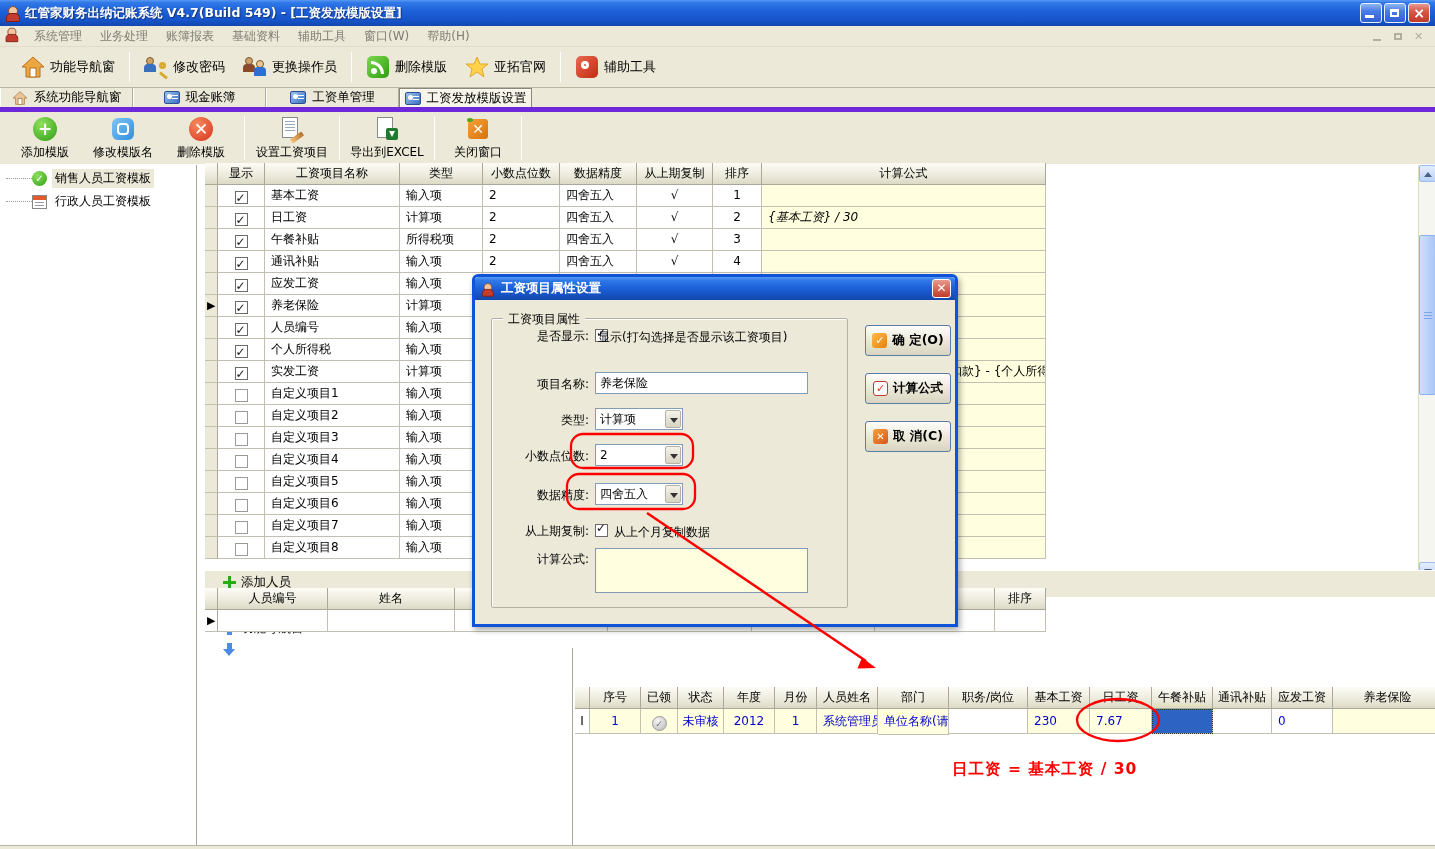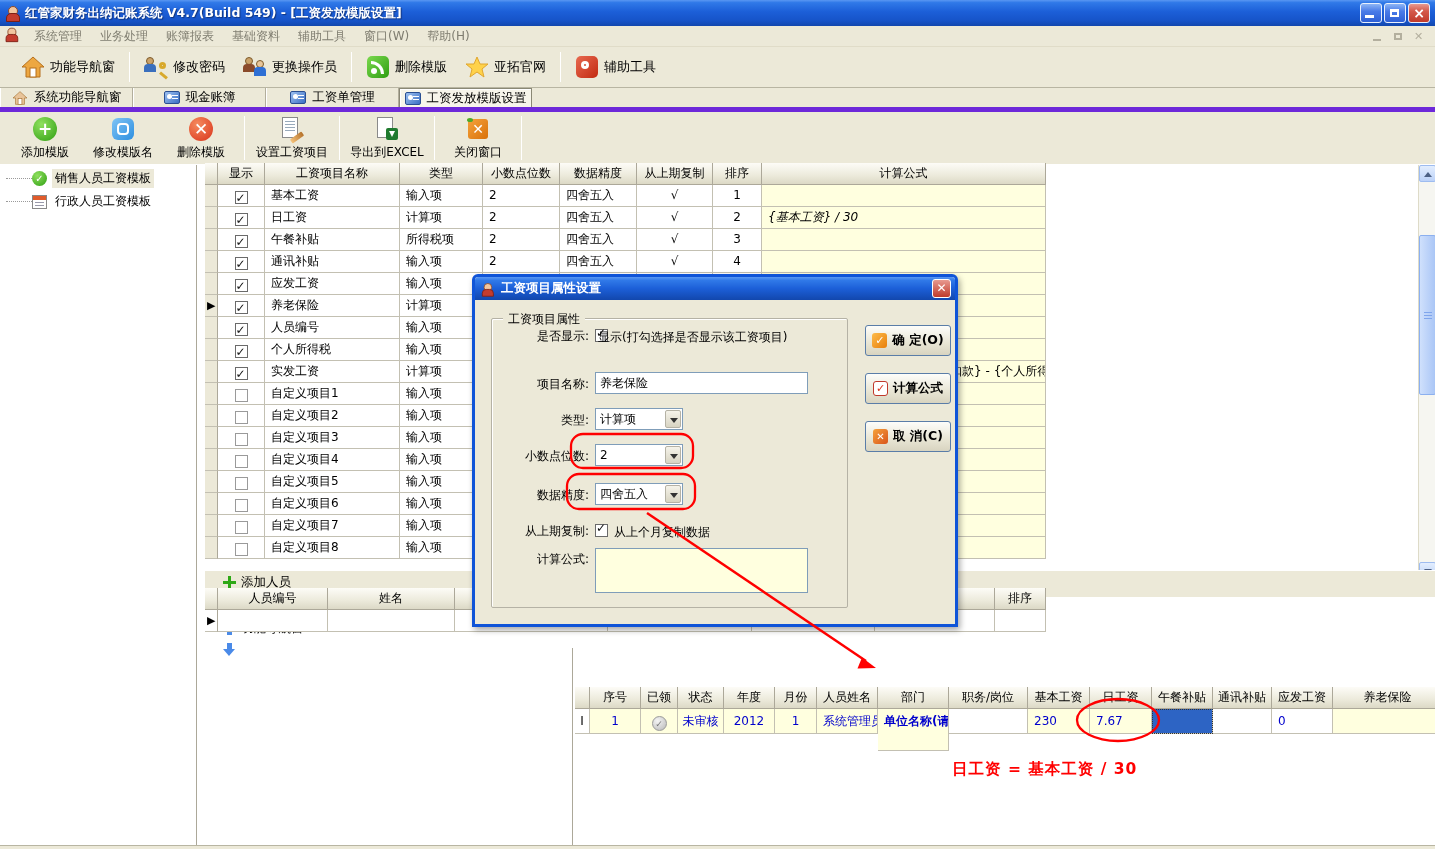--- a/index.html
+++ b/index.html
@@ -669,21 +669,21 @@
         <div class="gh" style="width: 110px;">养老保险</div>
       </div>
       <div class="grow">
         <div class="gc c" style="width: 15px; height: 25px; line-height: 24px;">I</div>
         <div class="gc c yellow blue" style="width: 51px; height: 25px; line-height: 24px;">1</div>
         <div class="gc c yellow" style="width: 37px; height: 25px; line-height: 24px;"><span class="badge"></span></div>
         <div class="gc c yellow blue" style="width: 46px; height: 25px; line-height: 24px;">未审核</div>
         <div class="gc c yellow blue" style="width: 51px; height: 25px; line-height: 24px;">2012</div>
         <div class="gc c yellow blue" style="width: 42px; height: 25px; line-height: 24px;">1</div>
         <div class="gc l yellow blue" style="width: 61px; height: 25px; line-height: 24px;">系统管理员</div>
-        <div class="gc l yellow blue" style="width: 71px; height: 42px; line-height: 24px; font-weight: bold;">单位名称(请</div>
+        <div class="gc l yellow blue" style="width: 71px; height: 26px; line-height: 24px;">单位名称(请</div>
         <div class="gc l" style="width: 79px; height: 25px; line-height: 24px;"></div>
         <div class="gc l yellow blue" style="width: 62px; height: 25px; line-height: 24px;">230</div>
         <div class="gc l yellow blue" style="width: 62px; height: 25px; line-height: 24px;">7.67</div>
         <div class="gc selcell" style="width: 61px; height: 25px; line-height: 24px;"></div>
         <div class="gc l" style="width: 59px; height: 25px; line-height: 24px;"></div>
         <div class="gc l blue" style="width: 61px; height: 25px; line-height: 24px;">0</div>
         <div class="gc yellow" style="width: 110px; height: 25px; line-height: 24px;"></div>
       </div>
     </div>
 

